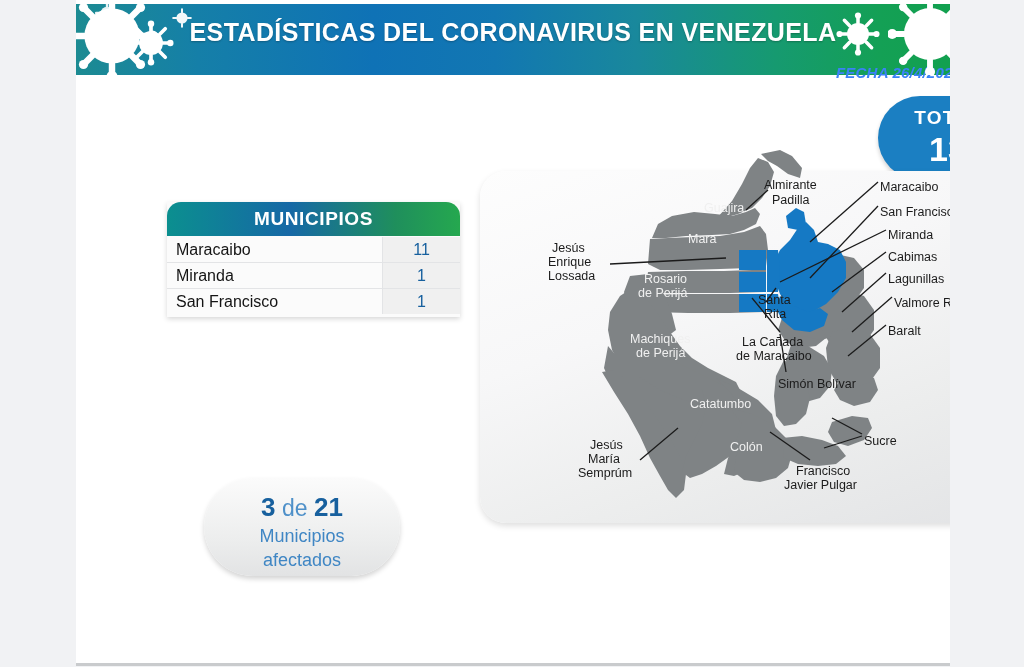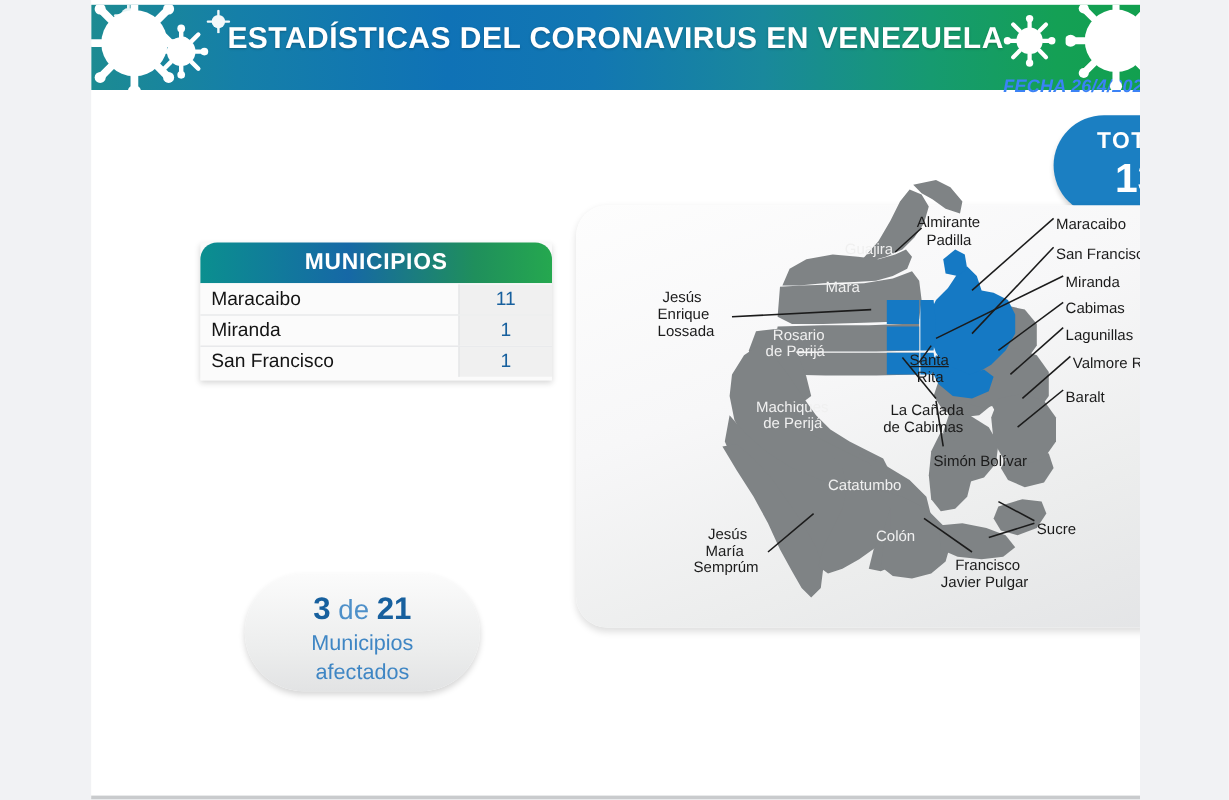--- a/index.html
+++ b/index.html
@@ -408,25 +408,25 @@
       <div class="map-label" style="left:408px;top:79px;">Cabimas</div>
       <div class="map-label" style="left:408px;top:101px;">Lagunillas</div>
       <div class="map-label" style="left:414px;top:125px;">Valmore Rodríguez</div>
       <div class="map-label" style="left:408px;top:153px;">Baralt</div>
       <div class="map-label" style="left:384px;top:263px;">Sucre</div>
 
       <div class="map-label c" style="left:72px;top:70px;">Jesús</div>
       <div class="map-label c" style="left:68px;top:84px;">Enrique</div>
       <div class="map-label c" style="left:68px;top:98px;">Lossada</div>
 
-      <div class="map-label c" style="left:278px;top:122px;text-decoration:underline;">Santa</div>
+      <div class="map-label c" style="left:278px;top:122px;">Santa</div>
       <div class="map-label c" style="left:284px;top:136px;">Rita</div>
 
       <div class="map-label c" style="left:262px;top:164px;">La Cañada</div>
-      <div class="map-label c" style="left:256px;top:178px;">de Cabimas</div>
+      <div class="map-label c" style="left:256px;top:178px;">de Maracaibo</div>
 
       <div class="map-label" style="left:298px;top:206px;">Simón Bolívar</div>
 
       <div class="map-label c" style="left:110px;top:267px;">Jesús</div>
       <div class="map-label c" style="left:108px;top:281px;">María</div>
       <div class="map-label c" style="left:98px;top:295px;">Semprúm</div>
 
       <div class="map-label c" style="left:316px;top:293px;">Francisco</div>
       <div class="map-label c" style="left:304px;top:307px;">Javier Pulgar</div>
     </div>

